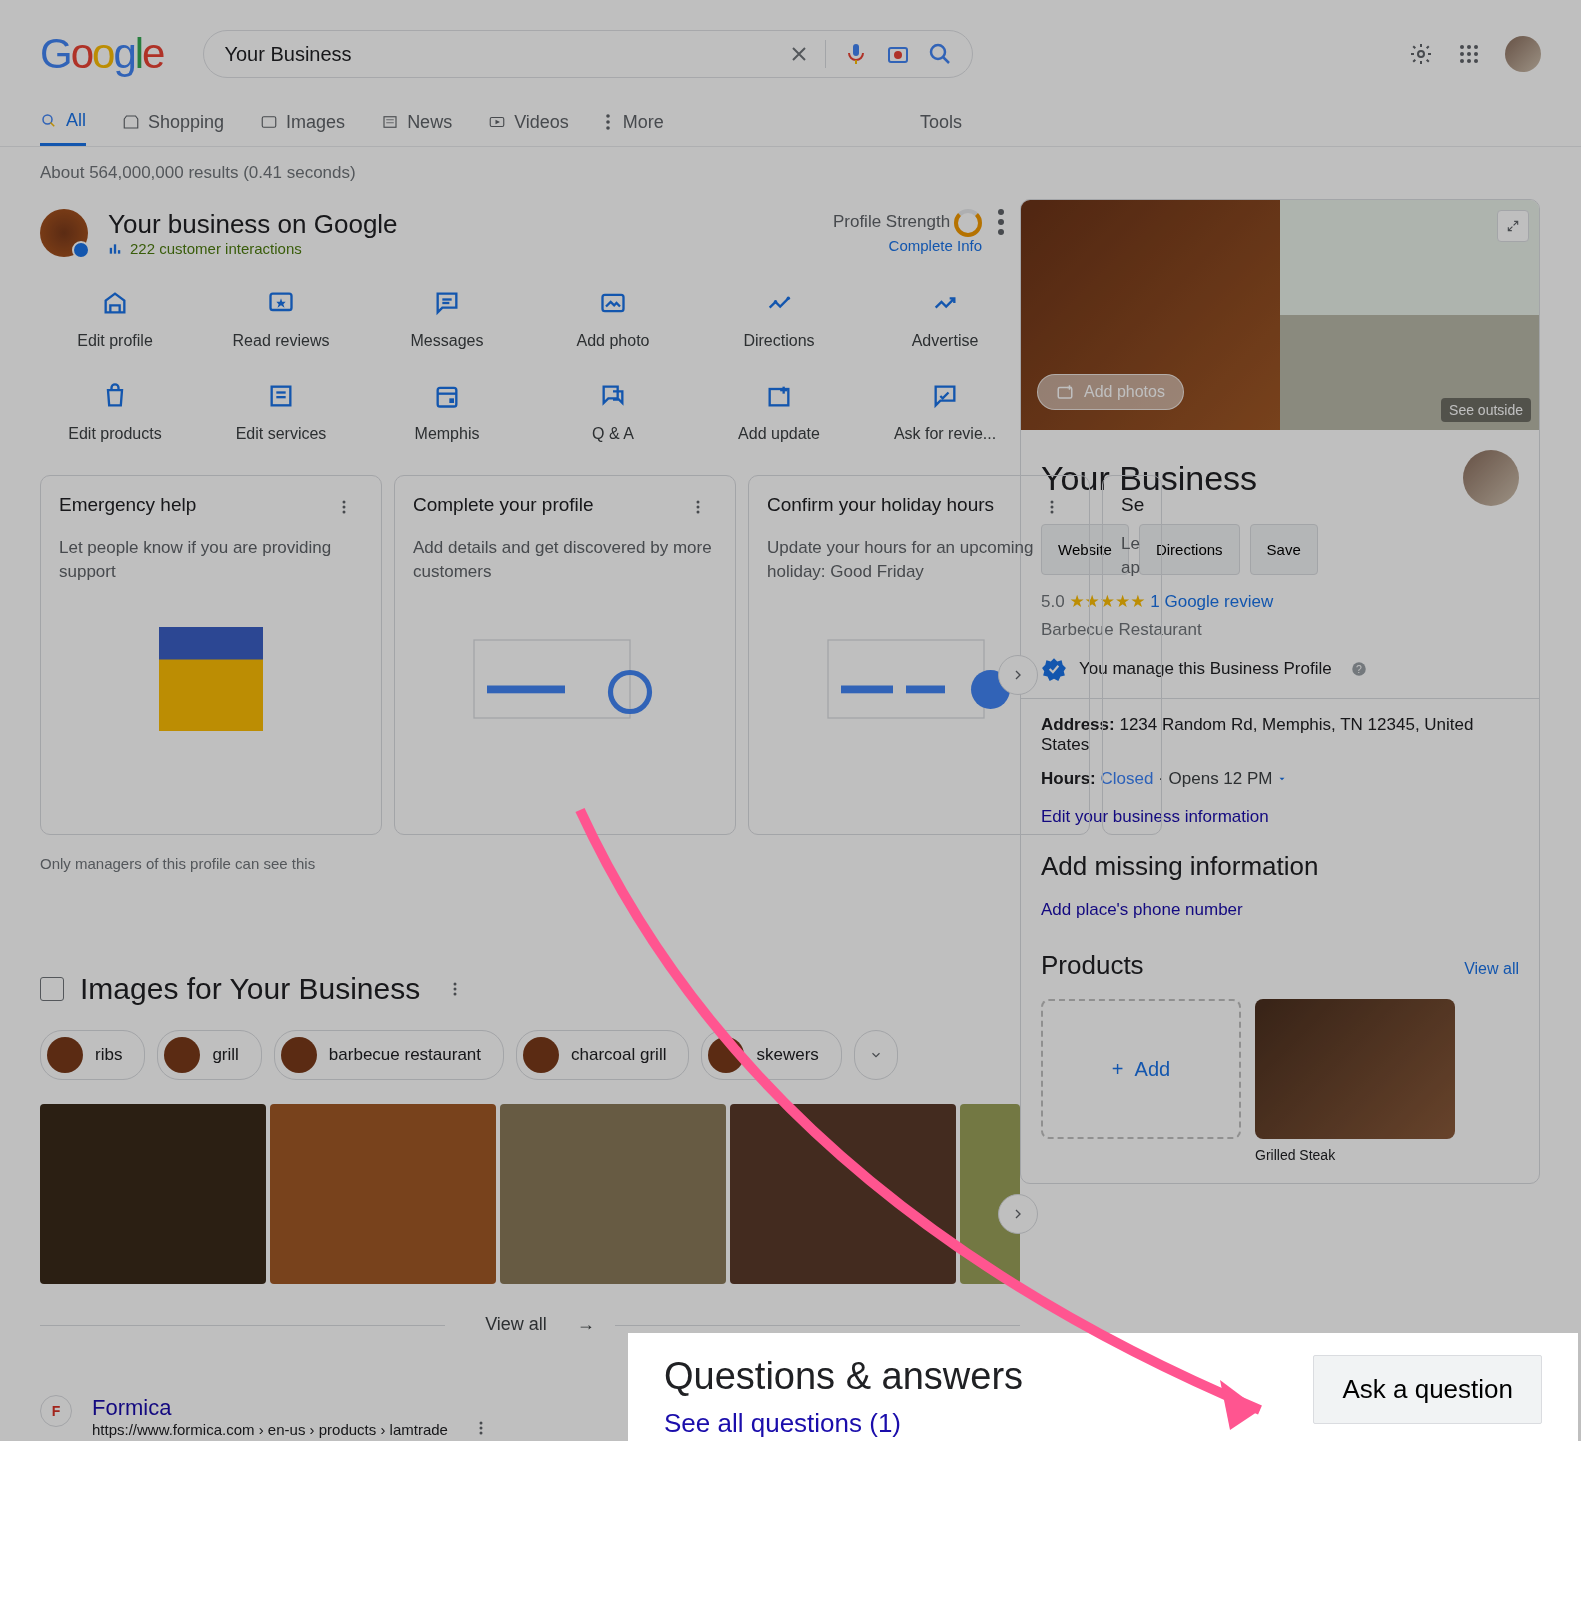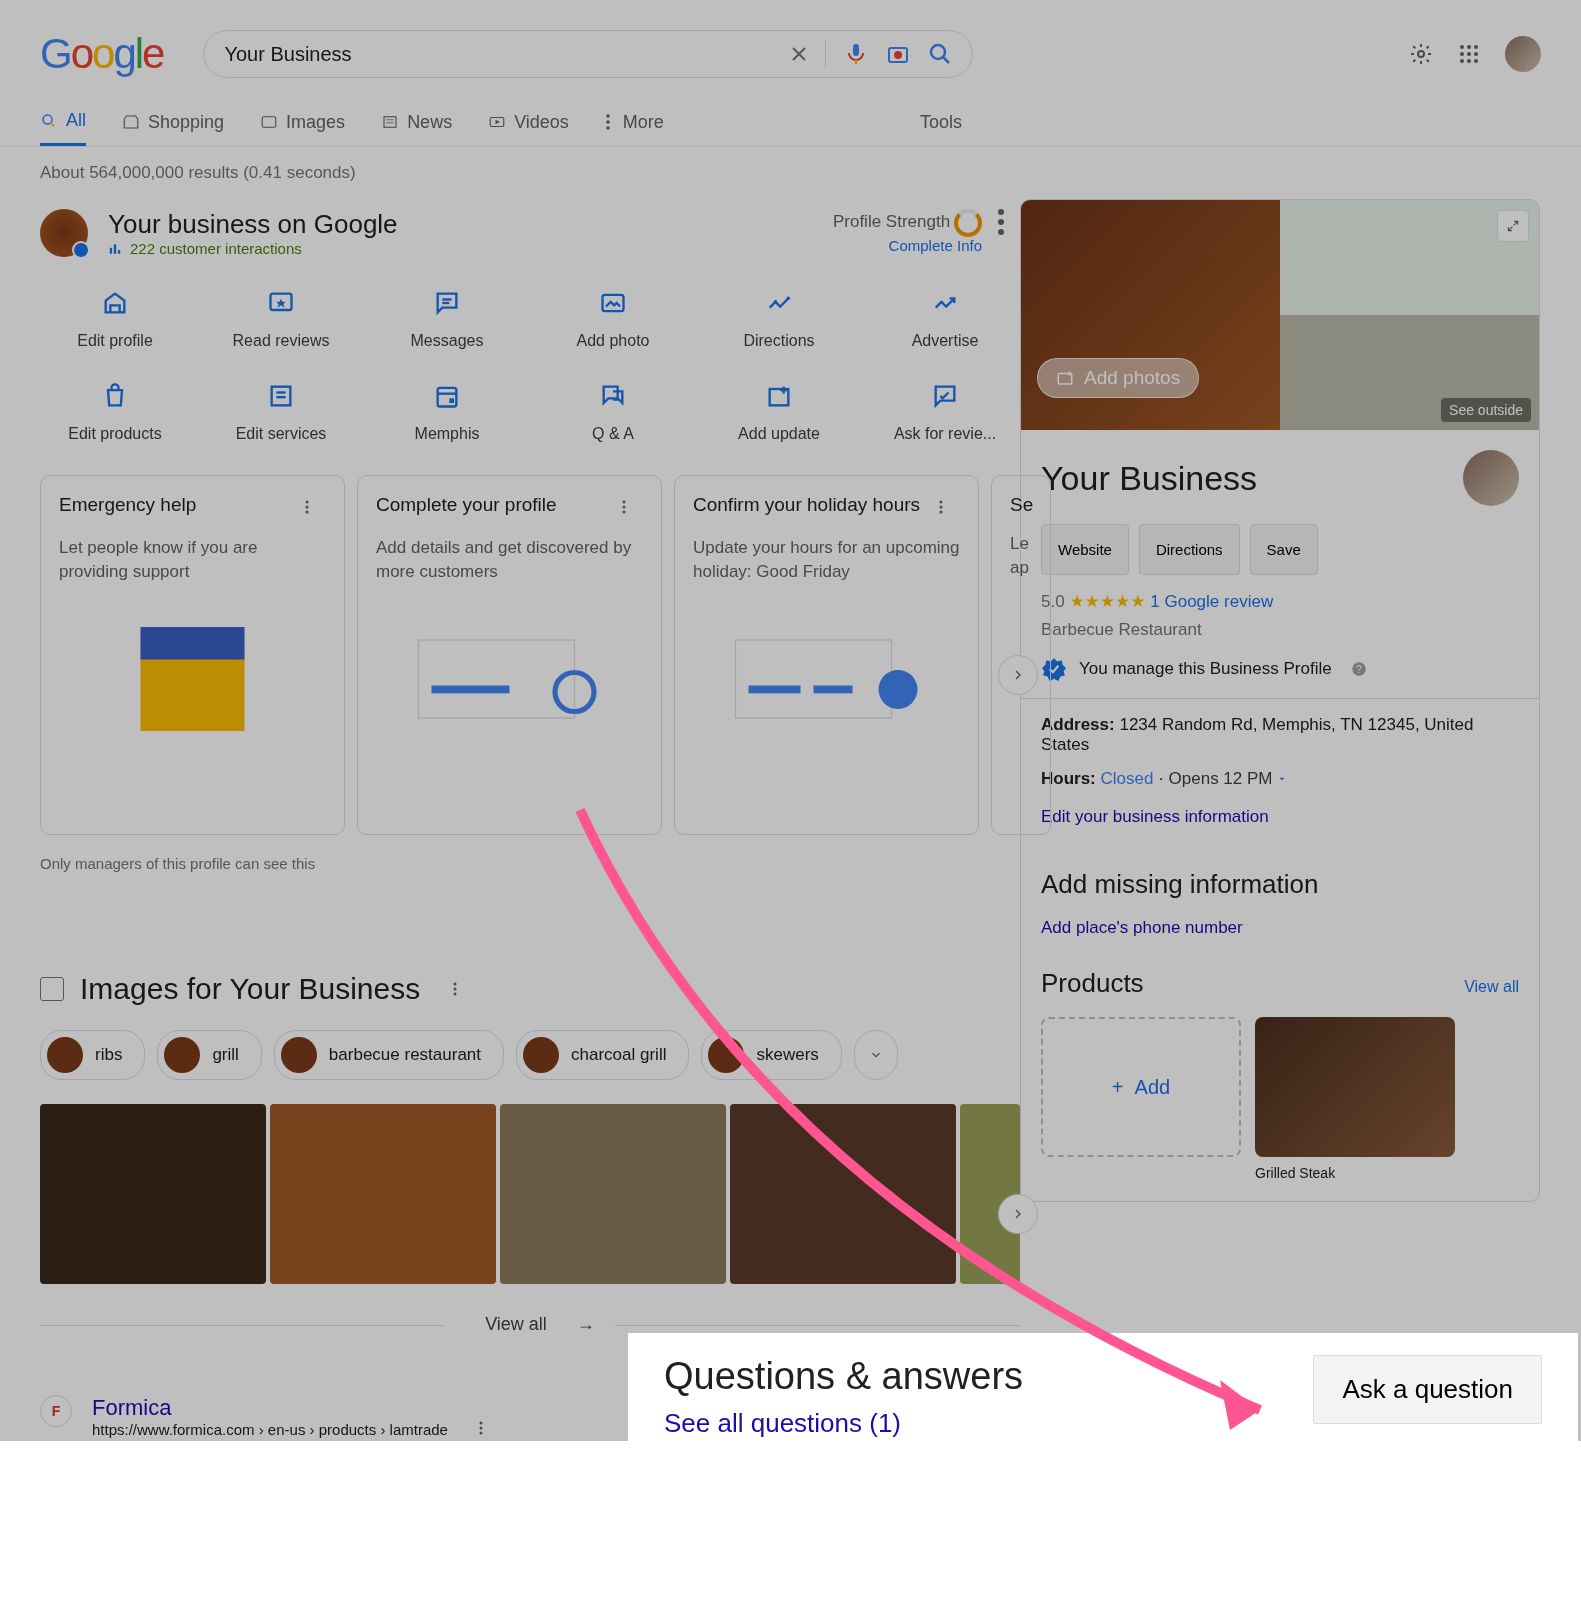--- a/index.html
+++ b/index.html
@@ -42,21 +42,21 @@
 .profstrength .pstitle { color: #5f6368; font-size: 17px; }
 .profstrength .complete { color: #1a73e8; font-size: 15px; }
 .dots3 { width: 6px; height: 6px; border-radius: 50%; background: #5f6368; box-shadow: 0 -10px 0 #5f6368, 0 10px 0 #5f6368; margin: 10px 16px; }
 
 .actiongrid { display: grid; grid-template-columns: repeat(6, 1fr); gap: 16px; margin-top: 24px; }
 .actionbtn { text-align: center; cursor: pointer; padding: 8px 0; }
 .actionbtn .aicon { width: 28px; height: 28px; margin: 0 auto 12px; color: #1a73e8; }
 .actionbtn .alabel { color: #3c4043; font-size: 16px; }
 
 .cards { display: flex; gap: 12px; margin-top: 24px; position: relative; }
-.card { border: 1px solid #dadce0; border-radius: 10px; padding: 18px; width: 305px; height: 360px; flex-shrink: 0; }
+.card { border: 1px solid #dadce0; border-radius: 10px; padding: 18px; width: 342px; height: 360px; flex-shrink: 0; }
 .card.partial { width: 60px; overflow: hidden; }
 .card .ctitle { font-size: 19px; font-weight: 400; margin-bottom: 16px; display: flex; justify-content: space-between; }
 .card .cdesc { color: #5f6368; font-size: 17px; line-height: 1.4; }
 .card .cimg { width: 100%; height: 130px; margin-top: 30px; }
 .scrollbtn { position: absolute; right: -18px; top: 50%; width: 40px; height: 40px; border-radius: 50%; background: #fff; border: 1px solid #dadce0; display: flex; align-items: center; justify-content: center; z-index: 5; cursor: pointer; }
 
 .managernote { color: #70757a; font-size: 15px; margin-top: 20px; }
 
 
 .imgshdr { display: flex; align-items: center; gap: 16px; margin-top: 80px; }
@@ -76,41 +76,41 @@
 .result { display: flex; gap: 20px; margin-top: 60px; }
 .result .fav { width: 32px; height: 32px; border-radius: 50%; border: 1px solid #dadce0; display: flex; align-items: center; justify-content: center; color: #d93025; font-weight: bold; }
 .result .rtitle { font-size: 22px; color: #1a0dab; }
 .result .rurl { font-size: 15px; color: #202124; }
 
 
 .kp { border: 1px solid #dadce0; border-radius: 10px; overflow: hidden; }
 .kp-imgs { display: grid; grid-template-columns: 1fr 1fr; grid-template-rows: 1fr 1fr; height: 230px; position: relative; }
 .kp-imgs .big { grid-row: span 2; background: linear-gradient(135deg, #6b3318, #a05826); position: relative; }
 .kp-imgs .small { background: #ddd; position: relative; }
-.addphotos { position: absolute; bottom: 32px; left: 16px; background: rgba(255,255,255,0.55); border: 1px solid rgba(255,255,255,0.7); border-radius: 20px; padding: 8px 18px; display: flex; align-items: center; gap: 10px; color: #fff; font-size: 19px; }
+.addphotos { position: absolute; bottom: 20px; left: 16px; background: rgba(255,255,255,0.55); border: 1px solid rgba(255,255,255,0.7); border-radius: 20px; padding: 8px 18px; display: flex; align-items: center; gap: 10px; color: #fff; font-size: 16px; }
 .seeoutside { position: absolute; right: 8px; bottom: 8px; color: #fff; background: rgba(0,0,0,0.4); padding: 4px 8px; border-radius: 4px; }
 .expandicon { position: absolute; top: 10px; right: 10px; width: 32px; height: 32px; background: #fff; border: 1px solid #dadce0; border-radius: 4px; display: flex; align-items: center; justify-content: center; }
 .kp-body { padding: 20px; }
 .kp-name { font-size: 34px; font-weight: 400; display: flex; justify-content: space-between; align-items: center; }
 .kp-name .avatar { width: 56px; height: 56px; }
 .kp-btns { display: flex; gap: 10px; margin-top: 18px; }
 .kp-btns button { background: #f1f3f4; border: 1px solid #dadce0; border-radius: 4px; padding: 16px 16px; font-size: 15px; cursor: pointer; }
 .kp-rating { margin-top: 16px; color: #70757a; font-size: 17px; }
 .kp-rating .stars { color: #fbbc04; }
 .kp-rating a { color: #1a73e8; text-decoration: none; }
 .kp-cat { margin-top: 8px; color: #70757a; font-size: 17px; }
 .kp-manage { margin-top: 16px; display: flex; align-items: center; gap: 12px; font-weight: 500; font-size: 17px; }
 .kp-manage .badge { width: 26px; height: 26px; }
 .kp-divider { border: none; border-top: 1px solid #dadce0; margin: 16px -20px; }
 .kp-field { margin-top: 14px; font-size: 17px; }
 .kp-field b { color: #202124; }
 .kp-field .closed { color: #3b82f6; text-align: right; }
 .kp-field .opens { color: #3c4043; }
 .kp-link { color: #1a0dab; margin-top: 18px; display: block; font-size: 17px; }
-.kp-subhdr { font-size: 26px; margin-top: 42px; }
+.kp-subhdr { font-size: 26px; margin-top: 24px; }
 .kp-section { display: flex; justify-content: space-between; align-items: baseline; margin-top: 30px; }
 .kp-section .va { color: #1a73e8; font-size: 16px; }
 .prodrow { display: flex; gap: 14px; margin-top: 18px; }
 .prod { width: 200px; }
 .prod .pimg { width: 200px; height: 140px; border-radius: 8px; }
 .prod.add .pimg { border: 2px dashed #c0c0c0; display: flex; align-items: center; justify-content: center; }
 .prod.add .plus { color: #1a73e8; font-size: 20px; }
 .prod.real .pimg { background: linear-gradient(135deg, #4a2f1f, #8a5a3a); }
 
 

